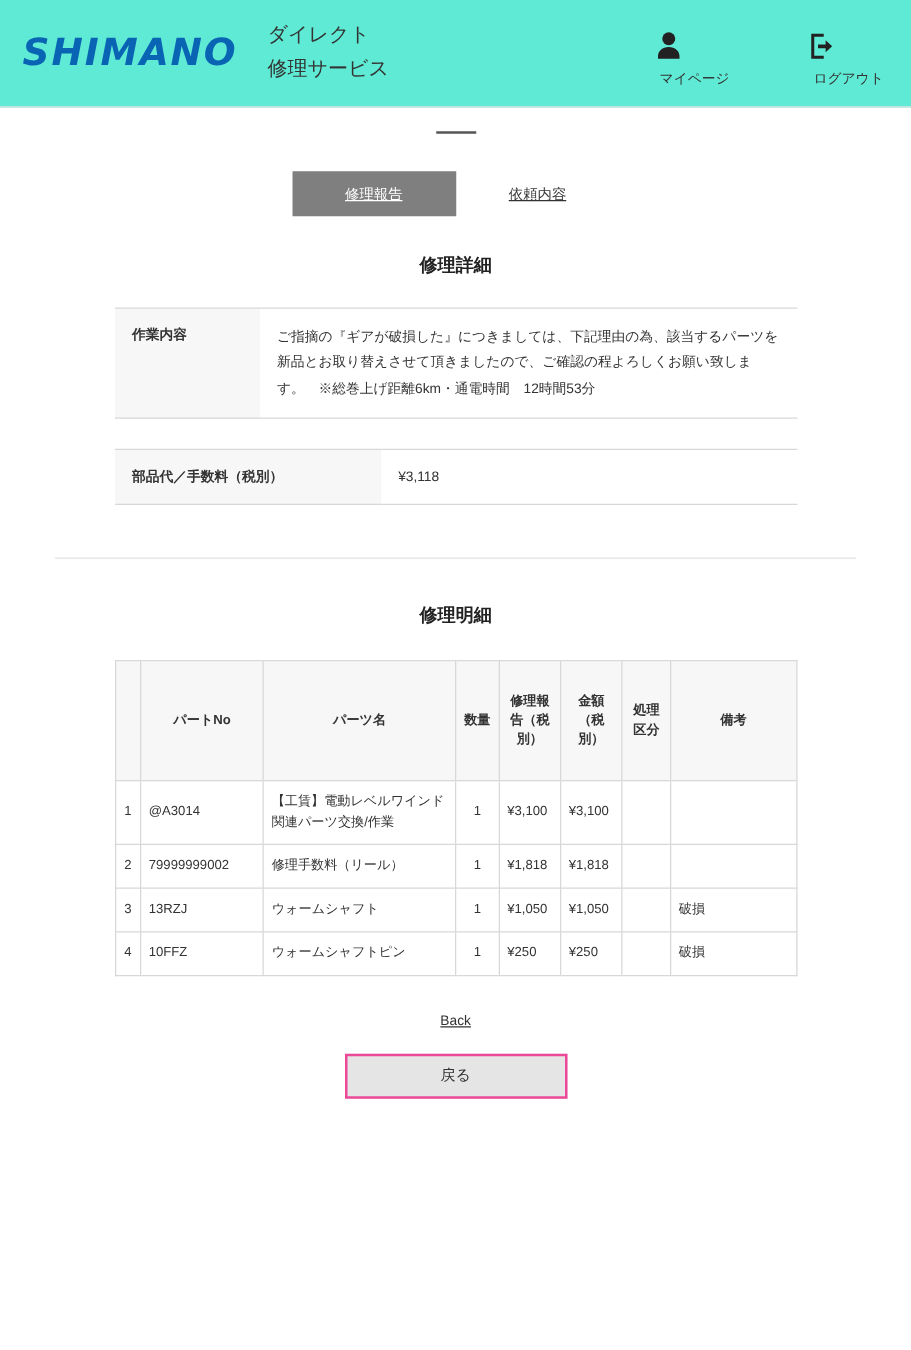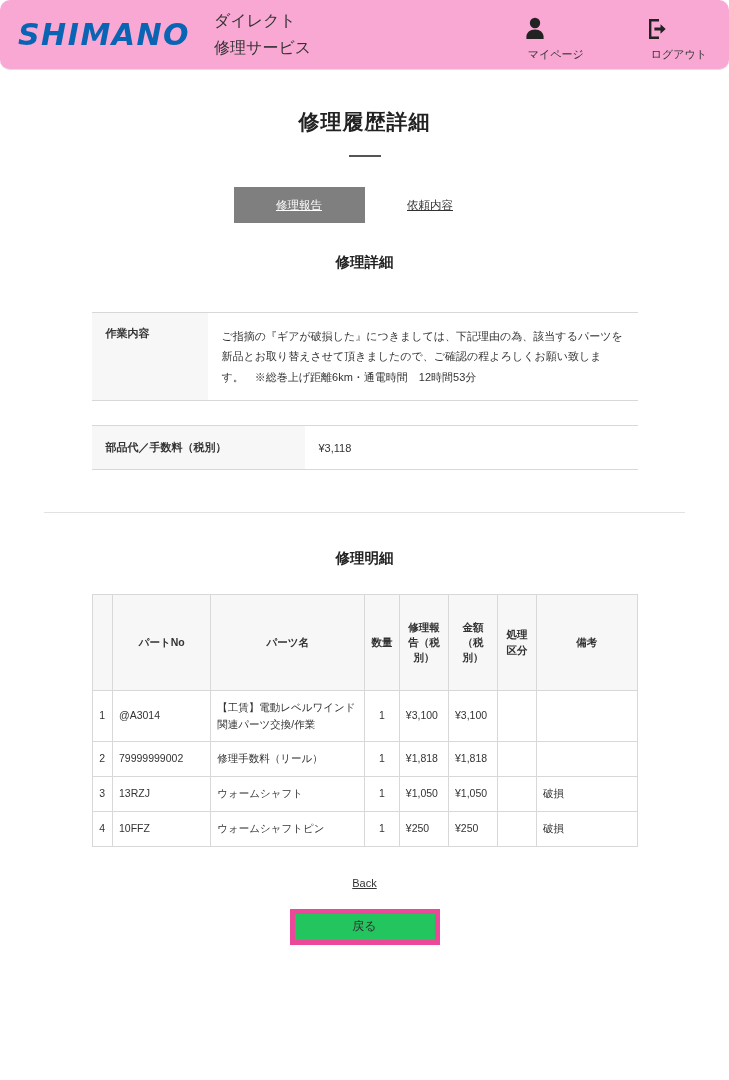--- a/index.html
+++ b/index.html
@@ -8,27 +8,26 @@
     padding: 0;
     width: 729px;
     background: #ffffff;
     font-family: "Liberation Sans", sans-serif;
     color: #333333;
   }
   body { width: 729px; min-height: 1080px; }
 
   
   .header {
-    height: 70px;
+    height: 86px;
     border-bottom: 1px solid #e0e0e0;
     display: flex;
     align-items: center;
     padding: 0 22px 0 18px;
-    background: #f9a8d4;
-    border-radius: 10px;
+    background: #5eead4;
   }
   .logo-wrap { display: flex; align-items: center; }
   .logo {
     font-family: "DejaVu Sans", sans-serif;
     font-weight: bold;
     font-style: italic;
     font-size: 30px;
     letter-spacing: 1.5px;
     color: #0a64b4;
     line-height: 1;
@@ -93,21 +92,21 @@
 
   .section-title {
     text-align: center;
     font-size: 14.5px;
     font-weight: bold;
     color: #222;
     margin-top: 30px;
   }
 
   
-  .detail-wrap { width: 546px; margin: 40px auto 0 auto; }
+  .detail-wrap { width: 546px; margin: 24px auto 0 auto; }
   table.detail {
     width: 100%;
     border-collapse: collapse;
     font-size: 11px;
   }
   table.detail td {
     border-top: 1px solid #d8d8d8;
     border-bottom: 1px solid #d8d8d8;
     padding: 13px 14px;
     vertical-align: top;
@@ -176,24 +175,24 @@
   .back-link-wrap { text-align: center; margin-top: 26px; }
   .back-link {
     font-size: 11px;
     color: #333;
     text-decoration: underline;
     cursor: pointer;
     margin-top: 40px;
   }
   .back-btn-wrap { display: flex; justify-content: center; margin-top: 18px; }
   .back-btn {
-    width: 150px;
+    width: 178px;
     height: 36px;
-    border: 5px solid #ec4899;
-    background: #22c55e;
+    border: 2px solid #ec4899;
+    background: #e5e5e5;
     font-size: 12px;
     color: #333;
     cursor: pointer;
     font-family: "Liberation Sans", sans-serif;
   }
 </style>
 </head>
 <body>
 
 <div class="header">
@@ -222,21 +221,20 @@
           <path d="M15.5 8.2l5.2 4.8-5.2 4.8v-3.3h-6.1v-3h6.1z" fill="#222"></path>
         </svg>
       </span>
       <span class="lbl">ログアウト</span>
     </div>
   </div>
 </div>
 
 <div class="page">
 
-  <div class="page-title">修理履歴詳細</div>
   <div class="title-rule"></div>
 
   <div class="tabs">
     <div class="tab tab-active">
       <span class="tx">修理報告</span>
     </div>
     <div class="tab tab-inactive">
       <span class="tx">依頼内容</span>
     </div>
   </div>

